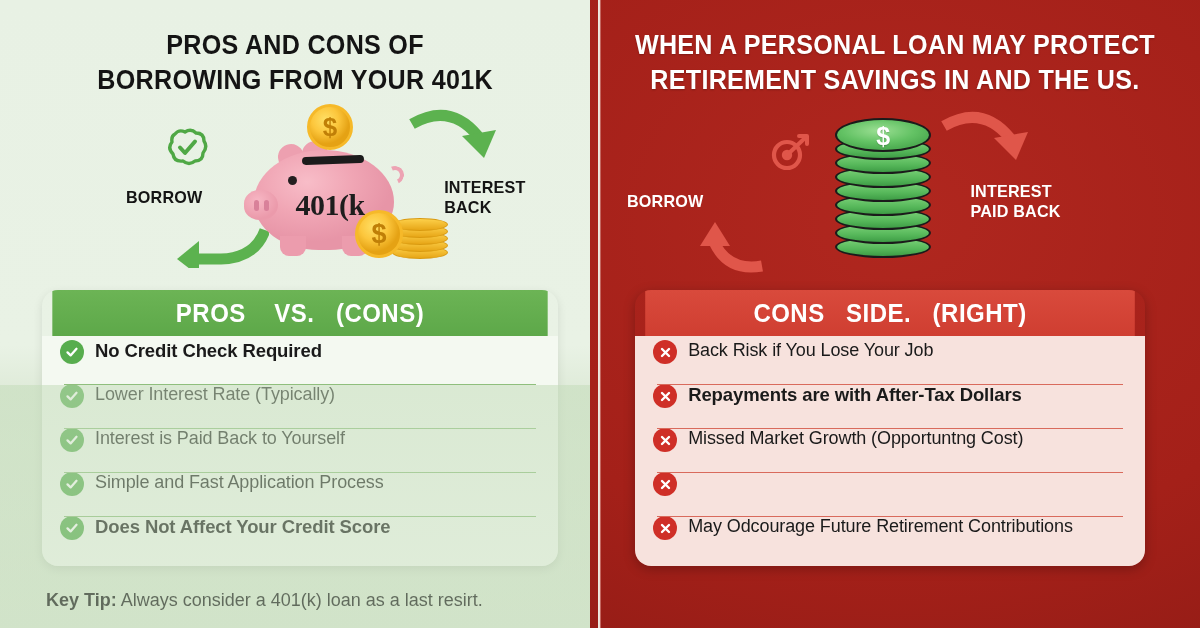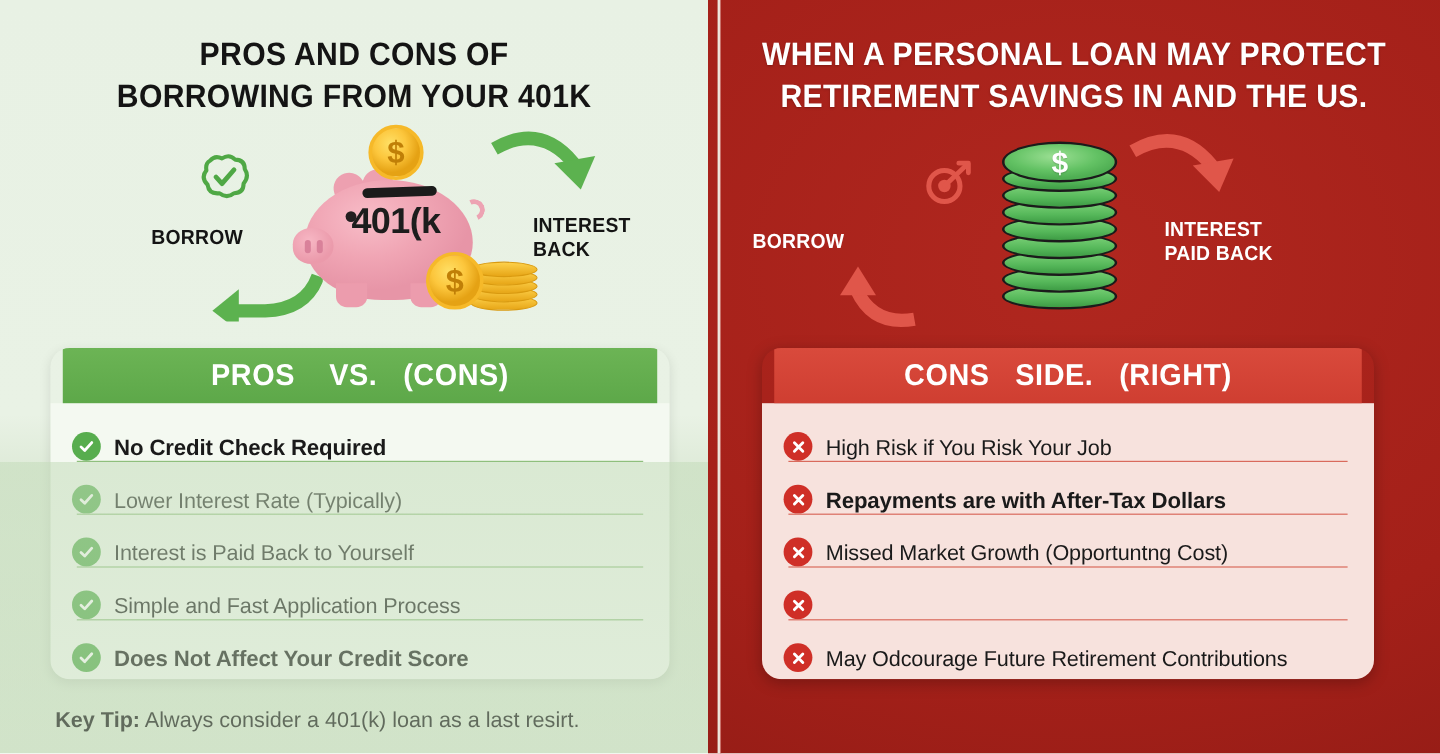--- a/index.html
+++ b/index.html
@@ -107,23 +107,23 @@
     background:#ec9cad; border-radius:0 0 9px 9px;
   }
   .piggy-leg.l1 { left:40px; } .piggy-leg.l2 { left:102px; }
   .piggy-tail {
     position:absolute; left:146px; top:38px; width:18px; height:18px;
     border:4px solid #eda3b3; border-radius:50%;
     border-left-color:transparent; border-bottom-color:transparent;
     transform:rotate(20deg);
   }
   .piggy-text {
-    position:absolute; left:40px; top:40px; width:100px;
+    position:absolute; left:40px; top:60px; width:100px;
     text-align:center; font-size:30px; font-weight:bold;
-    color:#1d1d1d; letter-spacing:-.5px;
+    color:#1d1d1d; letter-spacing:-.5px;font-family:Liberation Serif, serif;
   }
 
   
   .coin-gold {
     position:absolute; border-radius:50%;
     background:radial-gradient(60% 60% at 38% 32%, #ffe066 0%, #fcc63c 55%, #e5a214 100%);
     border:3px solid #f6b929;
     display:flex; align-items:center; justify-content:center;
     color:#c07f07; font-weight:bold;
   }
@@ -180,21 +180,21 @@
   }
   .head-green { background:linear-gradient(180deg,#6cb455,#5da849); }
   .head-red   { background:linear-gradient(180deg,#d94a3c,#cf3e31); }
   .card-head span { white-space:pre; }
 
   .card-body { padding:4px 0 6px 0; }
   .body-green { background:#f4f9f1; }
   .body-red   { background:#f7e2dd; }
 
   .row {
-    display:flex; align-items:flex-end;
+    display:flex; align-items:flex-start;
     padding:0 14px 0 18px;
     height:44px;
     position:relative;
   }
   .row + .row::before {
     content:""; position:absolute; left:22px; right:22px; top:0; height:1px;
   }
   .body-green .row + .row::before { background:#8fbf7d; }
   .body-red   .row + .row::before { background:#d96a5c; }
 
@@ -405,21 +405,21 @@
         <span>CONS   SIDE.   (RIGHT)</span>
       </div>
       <div class="card-body body-red">
 
         <div class="row">
           <span class="mark mark-no">
             <svg width="13" height="13" viewBox="0 0 13 13">
               <path d="M3 3 L10 10 M10 3 L3 10" stroke="#fff" stroke-width="2.4" stroke-linecap="round"></path>
               </svg>
           </span>
-          <span class="row-text">High Risk if You Risk Your Job</span>
+          <span class="row-text">Back Risk if You Lose Your Job</span>
         </div>
 
         <div class="row">
           <span class="mark mark-no">
             <svg width="13" height="13" viewBox="0 0 13 13">
               <path d="M3 3 L10 10 M10 3 L3 10" stroke="#fff" stroke-width="2.4" stroke-linecap="round"></path>
               </svg>
           </span>
           <span class="row-text em">Repayments are with After-Tax Dollars</span>
         </div>

